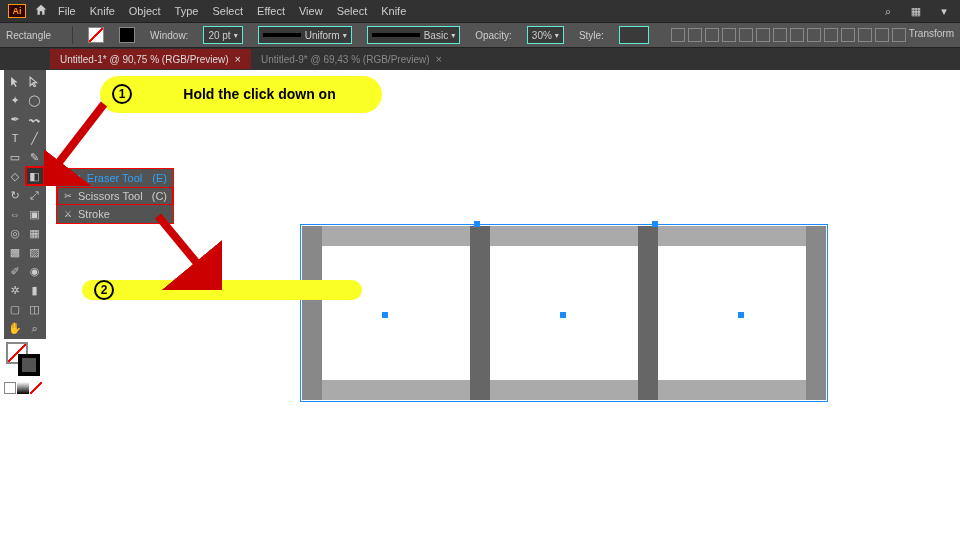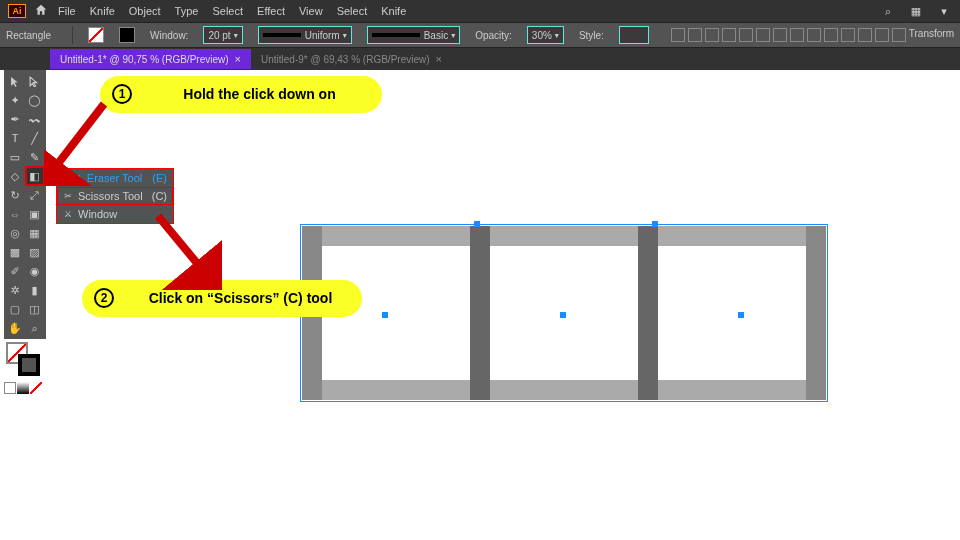--- a/index.html
+++ b/index.html
@@ -18,21 +18,21 @@
   .swatch-stroke { width: 16px; height: 16px; background: linear-gradient(135deg,#fff 45%,red 45%,red 55%,#fff 55%); border: 1px solid #888; }
   .swatch-fill { width: 16px; height: 16px; background: #000; border: 1px solid #888; }
   .field { height: 18px; background: #3a3a3a; border: 1px solid #5eead4; padding: 0 4px; display: flex; align-items: center; font-size: 10px; }
   .dropdown-arrow { margin-left: 3px; font-size: 8px; }
   .stroke-preview { width: 38px; height: 4px; background: #000; }
   .align-icons { margin-left: auto; display: flex; gap: 3px; }
   .align-icons .ic { width: 14px; height: 14px; border: 1px solid #888; }
 
   .tabbar { height: 22px; background: #323232; display: flex; align-items: center; padding-left: 50px; font-size: 10px; color: #bbb; }
   .tab { padding: 4px 10px; display: flex; align-items: center; gap: 6px; }
-  .tab.active { background: #6d28d9; color: #ddd; }
+  .tab.active { background: #7f1d1d; color: #ddd; }
   .tab.inactive { color: #888; }
   .tab .x { font-size: 11px; }
 
   .toolpanel { position: absolute; left: 4px; top: 70px; width: 42px; background: #535353; padding: 2px; display: grid; grid-template-columns: 1fr 1fr; gap: 1px; }
   .toolbtn { width: 18px; height: 18px; display: flex; align-items: center; justify-content: center; color: #ccc; font-size: 11px; cursor: pointer; }
   .toolbtn.eraser { outline: 2px solid #e60000; outline-offset: -1px; background: #333; }
 
   .fillstroke-block { position: absolute; left: 4px; top: 340px; width: 42px; height: 36px; }
   .fs-fill { position: absolute; left: 2px; top: 2px; width: 22px; height: 22px; background: linear-gradient(135deg,#fff 45%,red 45%,red 55%,#fff 55%); border: 2px solid #888; }
   .fs-stroke { position: absolute; left: 14px; top: 14px; width: 22px; height: 22px; background: #535353; border: 4px solid #000; }
@@ -206,21 +206,21 @@
     <span>Eraser Tool</span>
       <span class="short">(E)</span>
   </div>
   <div class="flyout-item" style="outline:1px solid #e60000;outline-offset:-1px">
     <span class="ticon">✂</span>
     <span>Scissors Tool</span>
       <span class="short">(C)</span>
   </div>
   <div class="flyout-item">
     <span class="ticon">⚔</span>
-    <span>Window</span>
+    <span>Stroke</span>
   </div>
 </div>
 
 <div class="artboard-rects">
   <div class="outer-sel"></div>
   <div class="rects">
     <div class="stile"></div>
       <div class="cell"></div>
     <div class="stile dark"></div>
       <div class="cell"></div>
@@ -236,21 +236,20 @@
 </div>
 
 <div class="callout one">
   <div class="num">1</div>
   <div class="txt">
       <div>Hold the click down on</div>
     </div>
 </div>
 <div class="callout two">
   <div class="num">2</div>
-  <div class="txt">Click on “Scissors” (C) tool</div>
 </div>
 
 <div class="arrow" style="left:44px;top:96px">
   <svg width="70" height="90">
       <defs>
         <marker id="a1" markerWidth="12" markerHeight="12" refX="2" refY="6" orient="auto">
           <path d="M0 0L12 6L0 12z" fill="#c00"></path>
         </marker>
       </defs>
       <line x1="60" y1="8" x2="6" y2="78" stroke="#c00" stroke-width="8" marker-end="url(#a1)"></line>

